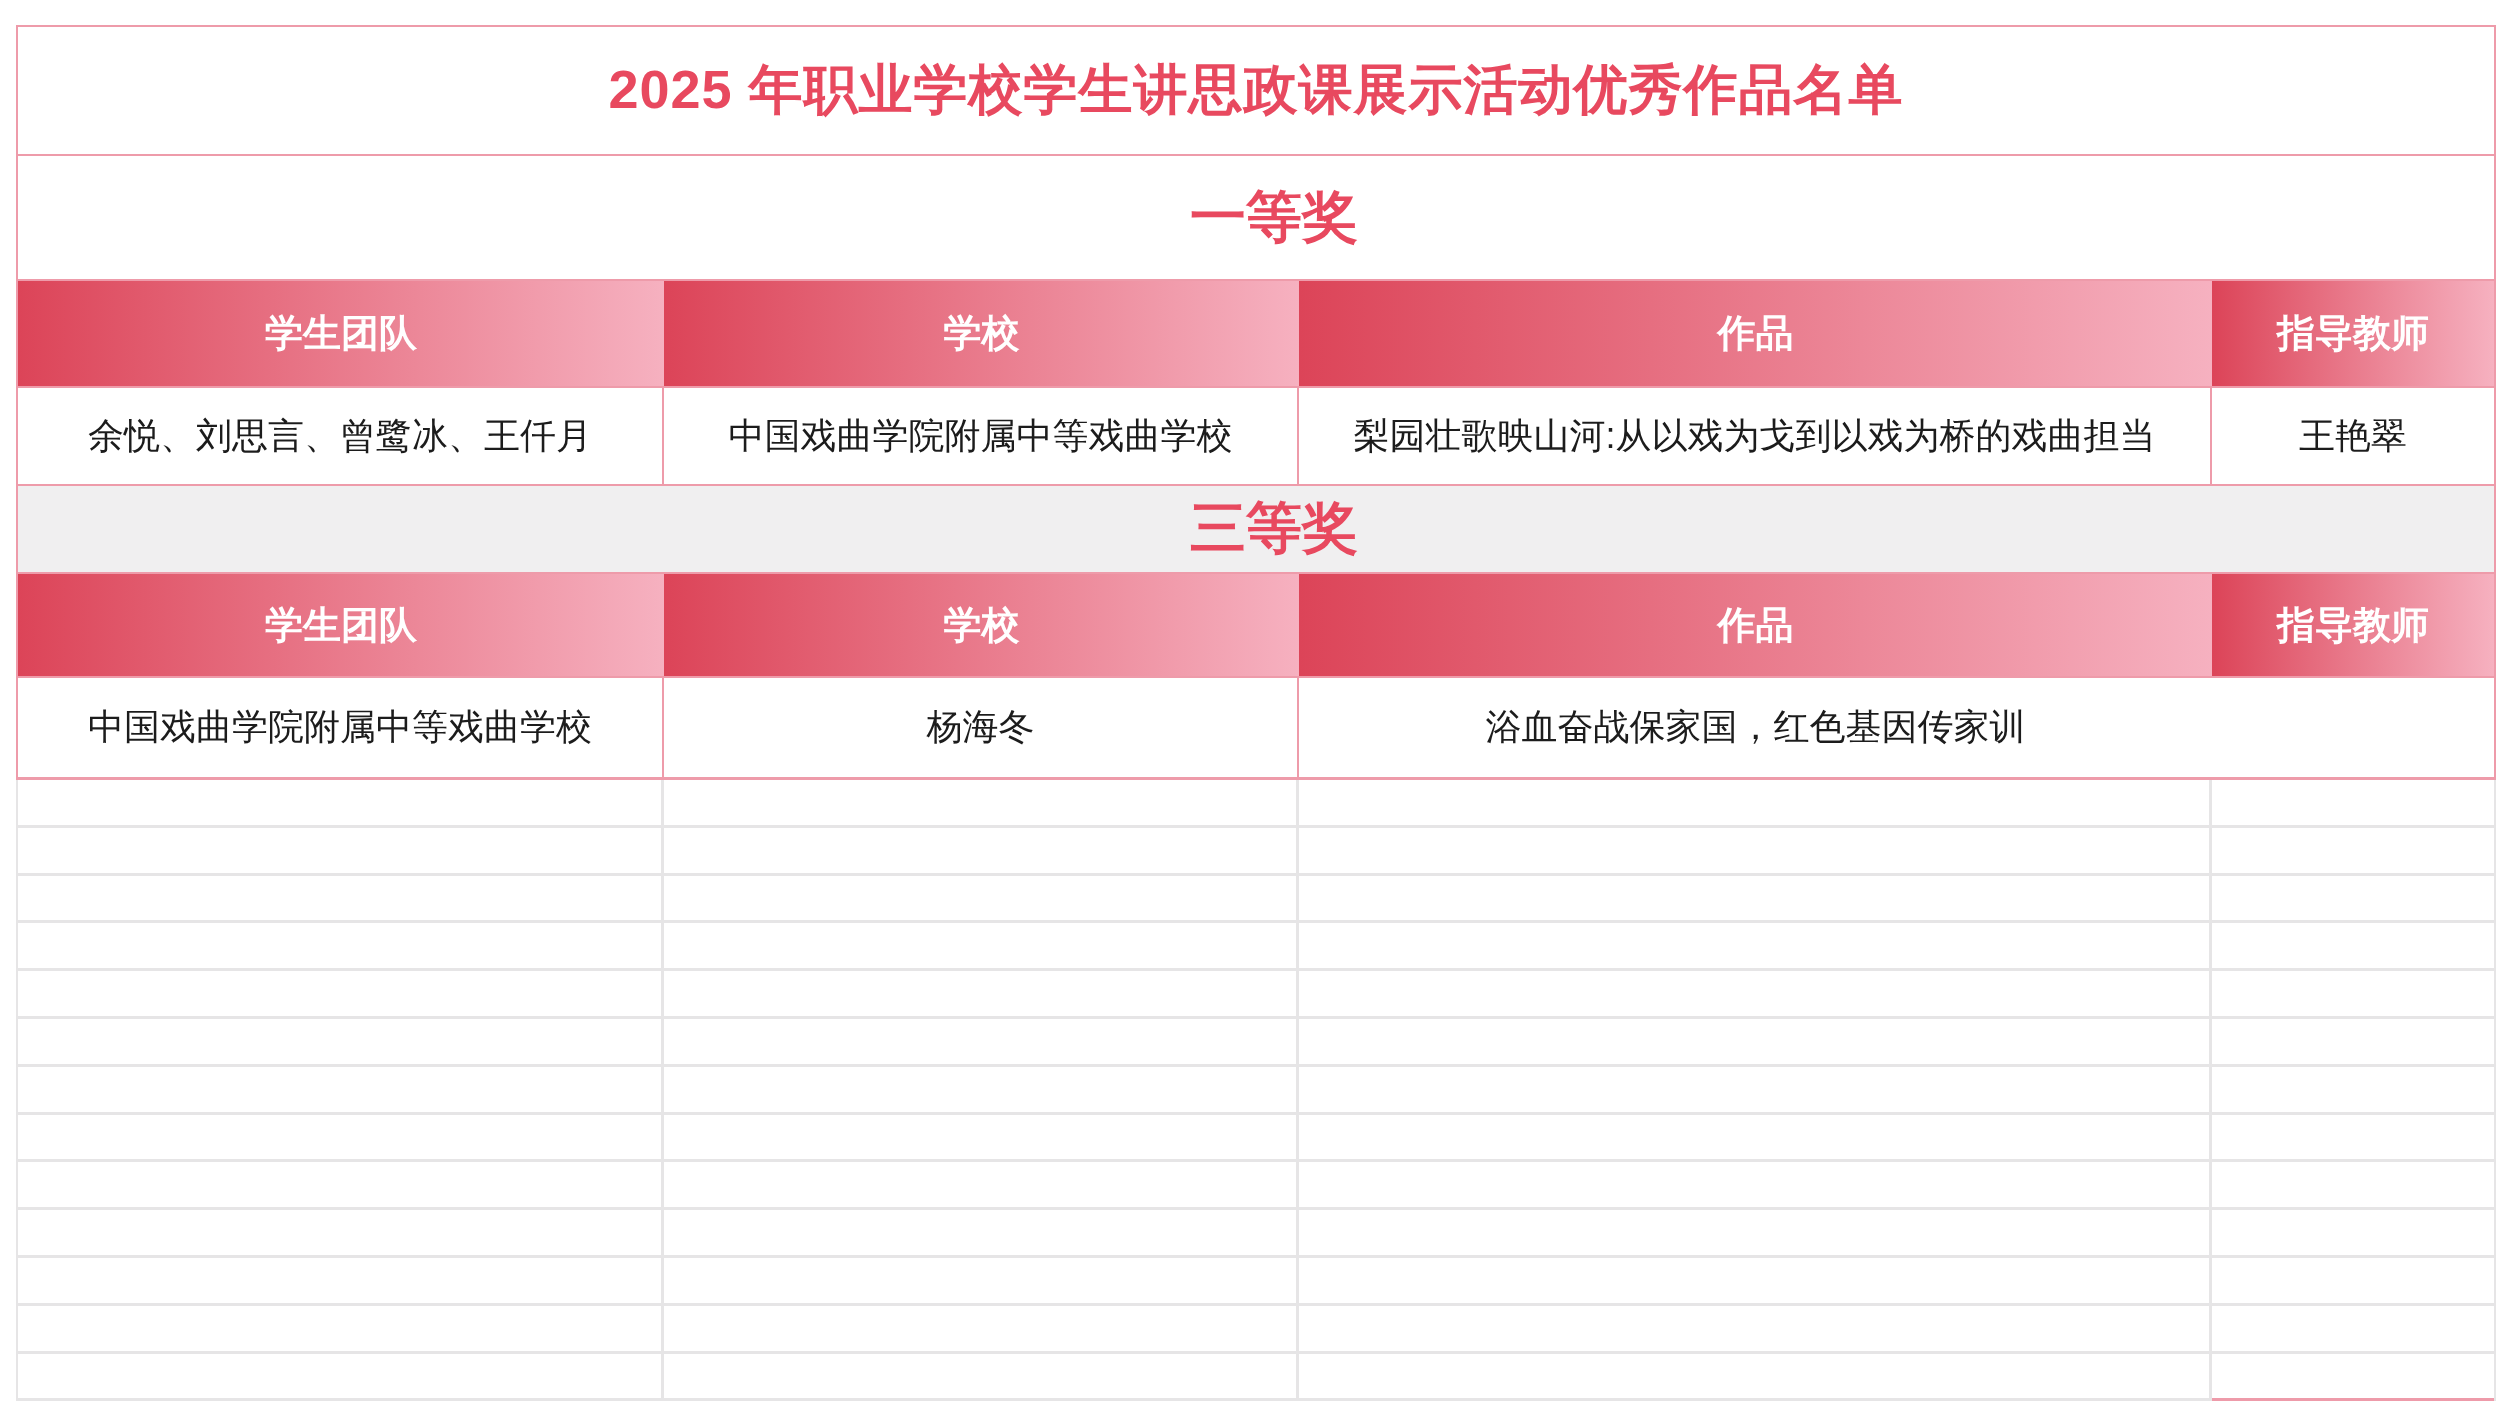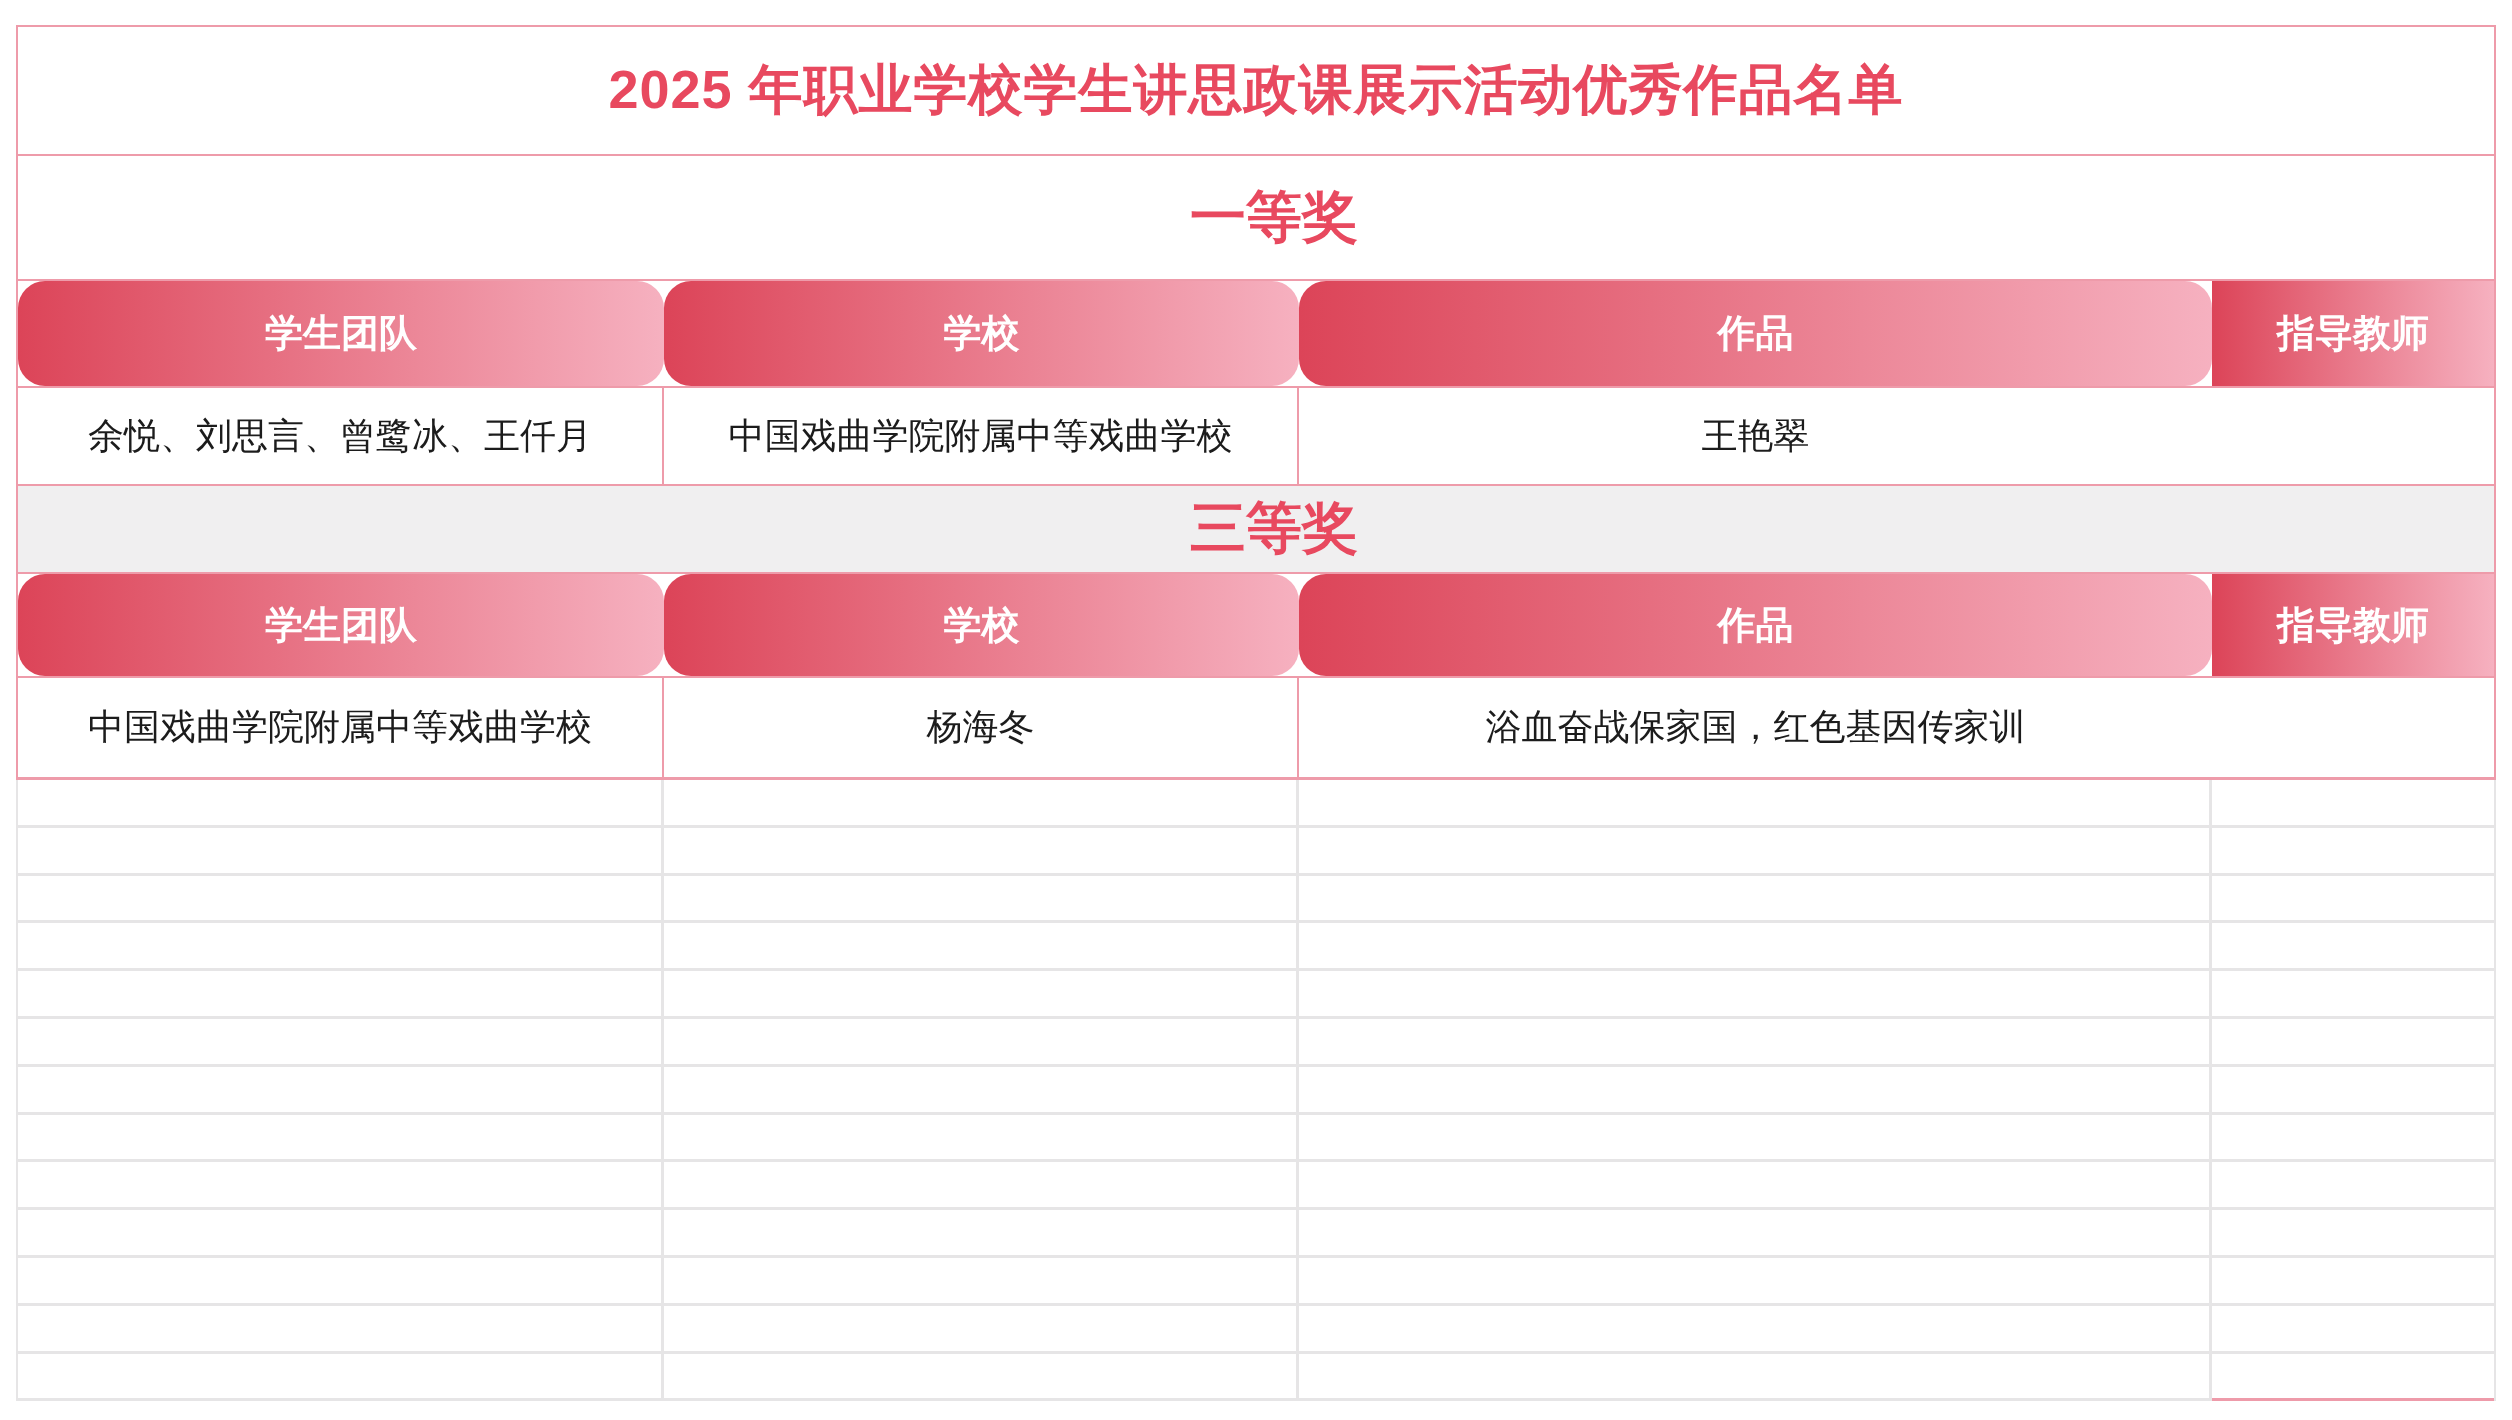--- a/index.html
+++ b/index.html
@@ -33,21 +33,21 @@
     box-sizing:border-box;
   }
   .header-row{height:107px;border-bottom:2px solid #ee9baa;background:#ffffff;}
   .header-row.second{height:104px;}
   .hcell{
     background:linear-gradient(90deg,#dc4458 0%,#f6b1c0 100%);
     color:#ffffff;font-size:38px;font-weight:700;
     display:flex;align-items:center;justify-content:center;
     box-sizing:border-box;
   }
-  .hcell:not(:last-child){margin-right:0;border-radius:27px;}
+  .hcell:not(:last-child){margin-right:0;}
   .data-row{height:98px;border-bottom:2px solid #ee9baa;background:#ffffff;}
   .data-row.second{height:102px;border-bottom:3px solid #ee9baa;}
   .dcell{
     display:flex;align-items:center;justify-content:center;
     color:#1c1c1c;font-size:36px;box-sizing:border-box;text-align:left;
     overflow:hidden;white-space:nowrap;
   }
   .dcell:not(:last-child){border-right:2px solid #ee9baa;}
   
   .empty-area{
@@ -87,20 +87,21 @@
       <div class="grid-row header-row">
         <div class="hcell">学生团队</div>
         <div class="hcell">学校</div>
         <div class="hcell">作品</div>
         <div class="hcell">指导教师</div>
       </div>
 
       <div class="grid-row data-row">
         <div class="dcell">余悦、刘思言、曾鹭冰、王仟月</div>
         <div class="dcell">中国戏曲学院附属中等戏曲学校</div>
+        <div class="dcell">梨园壮歌映山河:从以戏为戈到以戏为桥的戏曲担当</div>
         <div class="dcell">王艳翠</div>
       </div>
 
       <div class="row section-row gray">
         <div class="section-text">三等奖</div>
       </div>
 
       <div class="grid-row header-row second">
         <div class="hcell">学生团队</div>
         <div class="hcell">学校</div>

